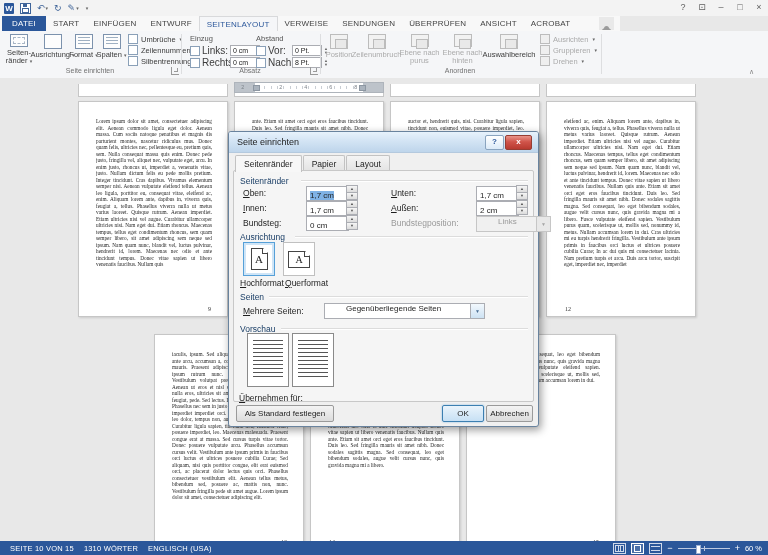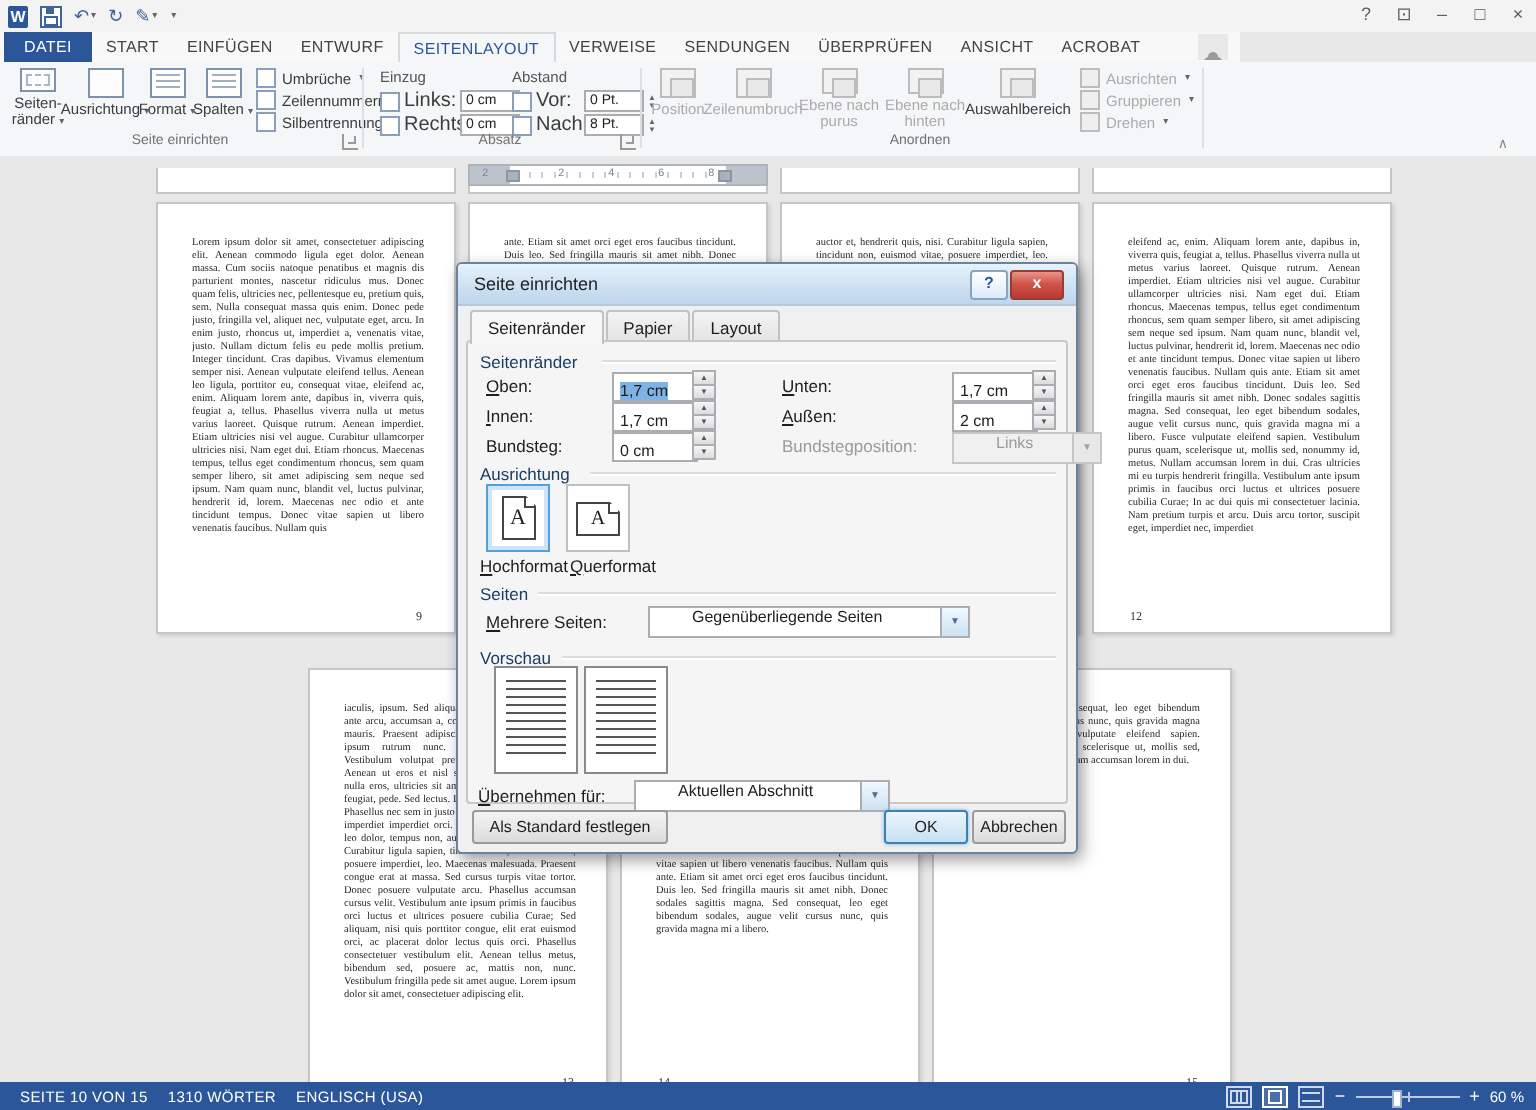--- a/index.html
+++ b/index.html
@@ -470,24 +470,20 @@
     <div class="dheading" style="left:11px;top:192px">Vorschau</div>
     <div class="etch" style="left:52px;right:10px;top:196px"></div>
     <div class="thumb" style="left:18px;top:201px">
         <div class="tl"></div>
       </div>
     <div class="thumb" style="left:63px;top:201px">
         <div class="tl"></div>
       </div>
 
     <div class="dlabel accel" style="left:10px;top:261px">Übernehmen für:</div>
-    <div class="dcombo" style="left:88px;top:258px;width:105px">
-        <span>Aktuellen Abschnitt</span>
-        <span class="carr">▼</span>
-      </div>
 
     <div class="dbtn accel" style="left:7px;top:273px;width:96px">Als Standard festlegen</div>
     <div class="dbtn default" style="left:213px;top:273px;width:40px">OK</div>
     <div class="dbtn" style="left:257px;top:273px;width:45px">Abbrechen</div>
   </div>
 </div>
 
 <div class="statusbar">
   <span class="sitem">SEITE 10 VON 15</span>
   <span class="sitem">1310 WÖRTER</span>

